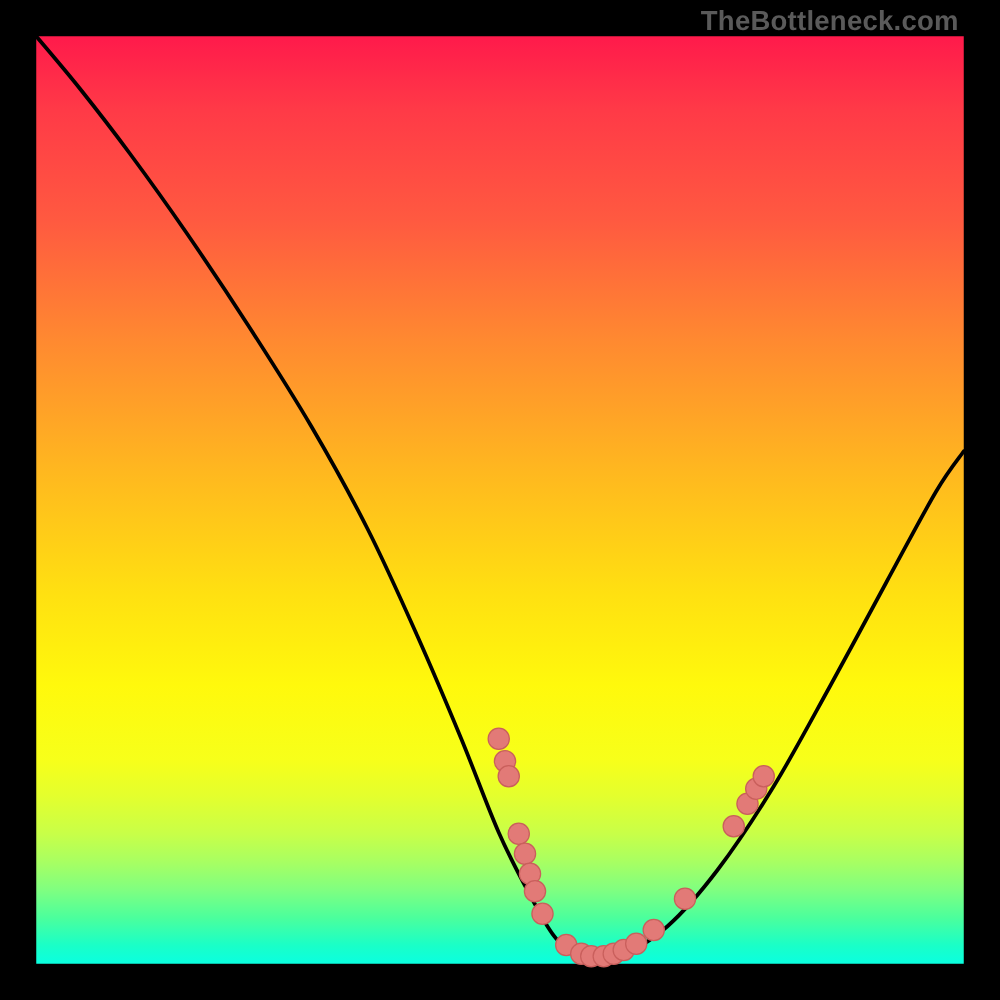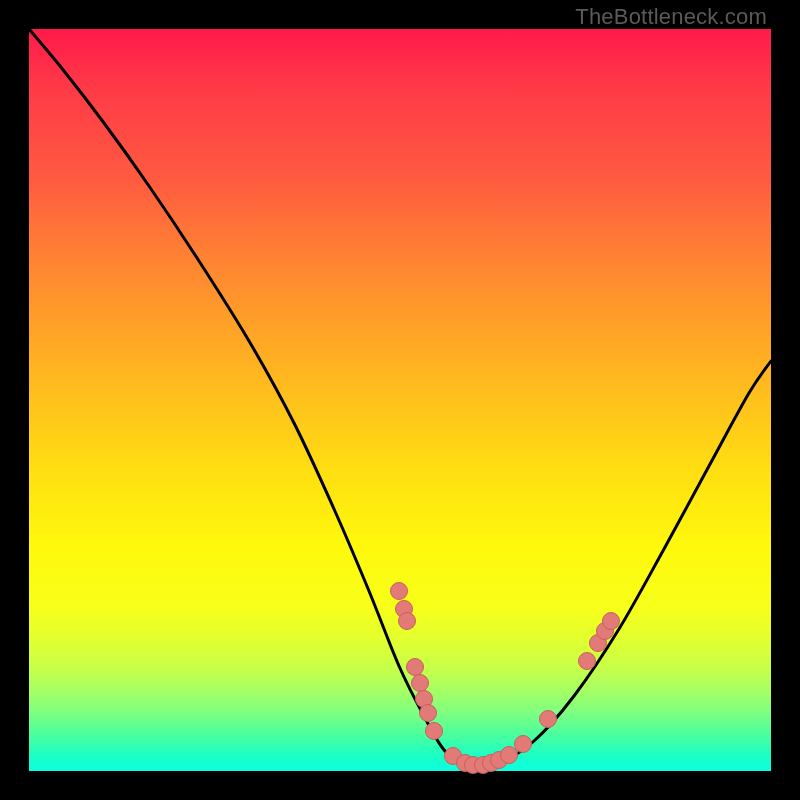--- a/index.html
+++ b/index.html
@@ -41,21 +41,21 @@
       #0affe0 100%
     );
   }
   .watermark {
     position: absolute;
     top: 4px;
     right: 33px;
     color: #5a5a5a;
     font-family: Arial, Helvetica, sans-serif;
     font-size: 22px;
-    font-weight: 400;
+    font-weight: 700;
     letter-spacing: 0.2px;
     user-select: none;
   }
   svg.curve {
     position: absolute;
     top: 29px;
     left: 29px;
     width: 742px;
     height: 742px;
     overflow: visible;

